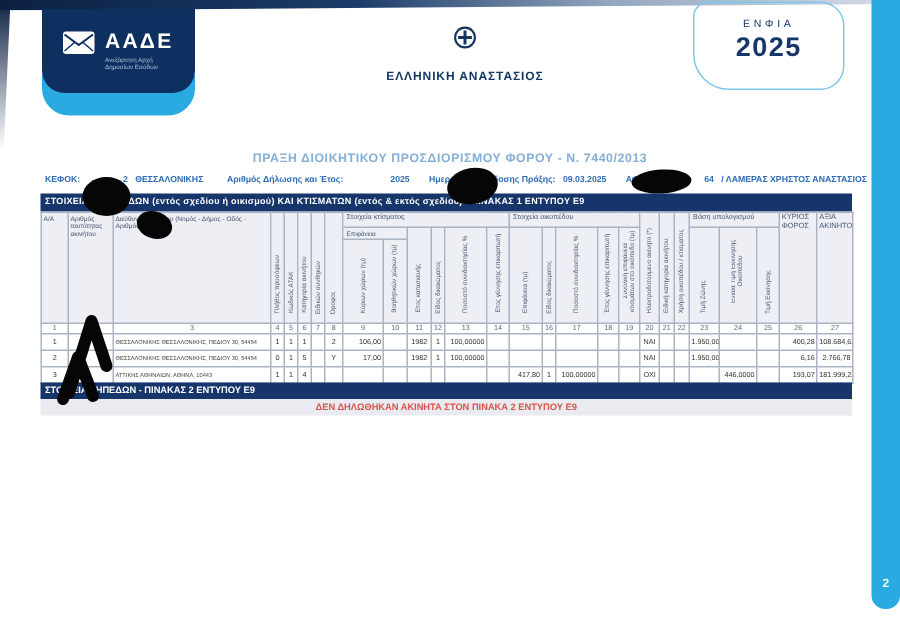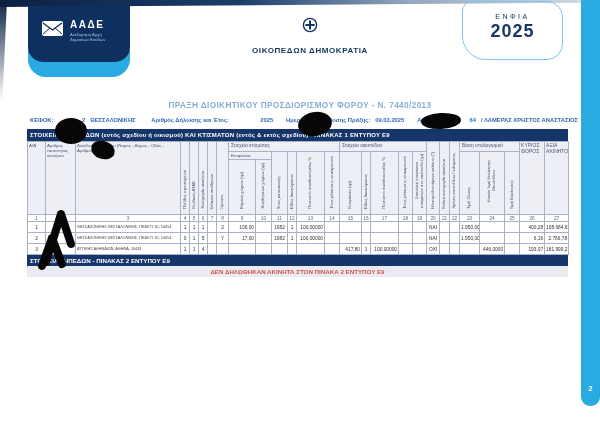--- a/index.html
+++ b/index.html
@@ -19,21 +19,21 @@
   .side-bar{left:581px;top:0;width:19px;height:406px;background:#29abe2;
     border-radius:0 0 9px 9px;}
   .page-num{position:absolute;bottom:13px;left:0;width:100%;text-align:center;
     color:#fff;font-size:8px;font-weight:bold;}
 
   
   .aade-cyan{left:28px;top:50px;width:102px;height:27px;background:#29abe2;border-radius:0 0 18px 18px;}
   .aade-navy{left:28px;top:6px;width:102px;height:56px;background:#0e3060;border-radius:0 0 15px 15px;}
   .aade-env{position:absolute;left:14px;top:15px;width:21px;height:15px;background:#fff;border-radius:2px;}
   .aade-txt{position:absolute;left:42px;top:13px;color:#fff;}
-  .aade-acr{font-size:10px;font-weight:bold;letter-spacing:1.5px;}
+  .aade-acr{font-size:14px;font-weight:bold;letter-spacing:1.5px;}
   .aade-sub{font-size:4.2px;color:#aebfd8;line-height:1.3;margin-top:2px;}
 
   
   .emblem{left:302px;top:17px;width:16px;height:16px;}
   .republic{left:230px;top:46px;width:160px;text-align:center;color:#12365f;
     font-weight:bold;font-size:8px;letter-spacing:0.6px;}
 
   
   .enfia-box{left:462px;top:1px;width:101px;height:59px;border:1.5px solid #7ec7ec;
     border-radius:10px 16px 16px 24px;text-align:center;box-sizing:border-box;padding-top:11px;}
@@ -100,21 +100,21 @@
     </div>
   </div>
 </div>
 
 <div class="abs emblem">
   <svg width="16" height="16" viewBox="0 0 16 16">
       <circle cx="8" cy="8" r="6.6" fill="#fff" stroke="#12365f" stroke-width="1.4"></circle>
       <path d="M8 3.4 V12.6 M3.4 8 H12.6" stroke="#12365f" stroke-width="2"></path>
     </svg>
 </div>
-<div class="abs republic">ΟΙΚΟΠΕΔΩΝ ΔΗΜΟΚΡΑΤΙΑ</div>
+<div class="abs republic">ΕΛΛΗΝΙΚΗ ΑΝΑΣΤΑΣΙΟΣ</div>
 
 <div class="abs enfia-box">
   <div class="enfia-lbl">ΕΝΦΙΑ</div>
   <div class="enfia-year">2025</div>
 </div>
 
 <div class="abs doc-title">ΠΡΑΞΗ ΔΙΟΙΚΗΤΙΚΟΥ ΠΡΟΣΔΙΟΡΙΣΜΟΥ ΦΟΡΟΥ - Ν. 7440/2013</div>
 
 <div class="abs info-line">
   <span>ΚΕΦΟΚ:</span>

